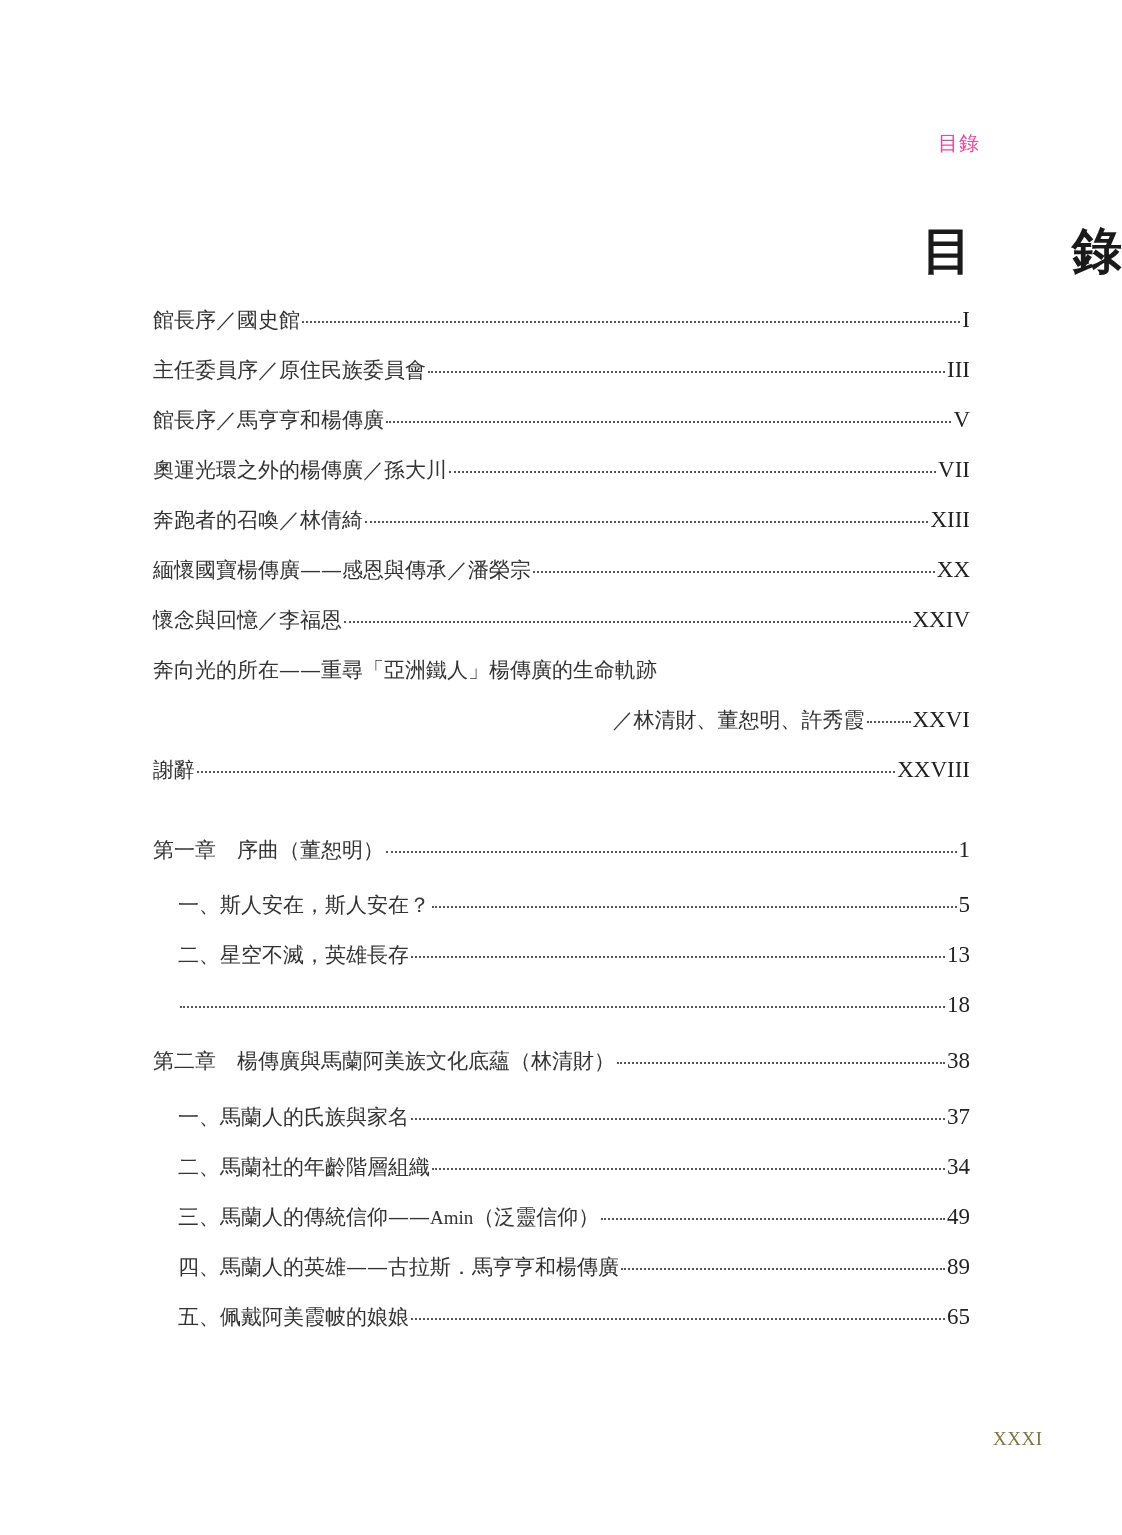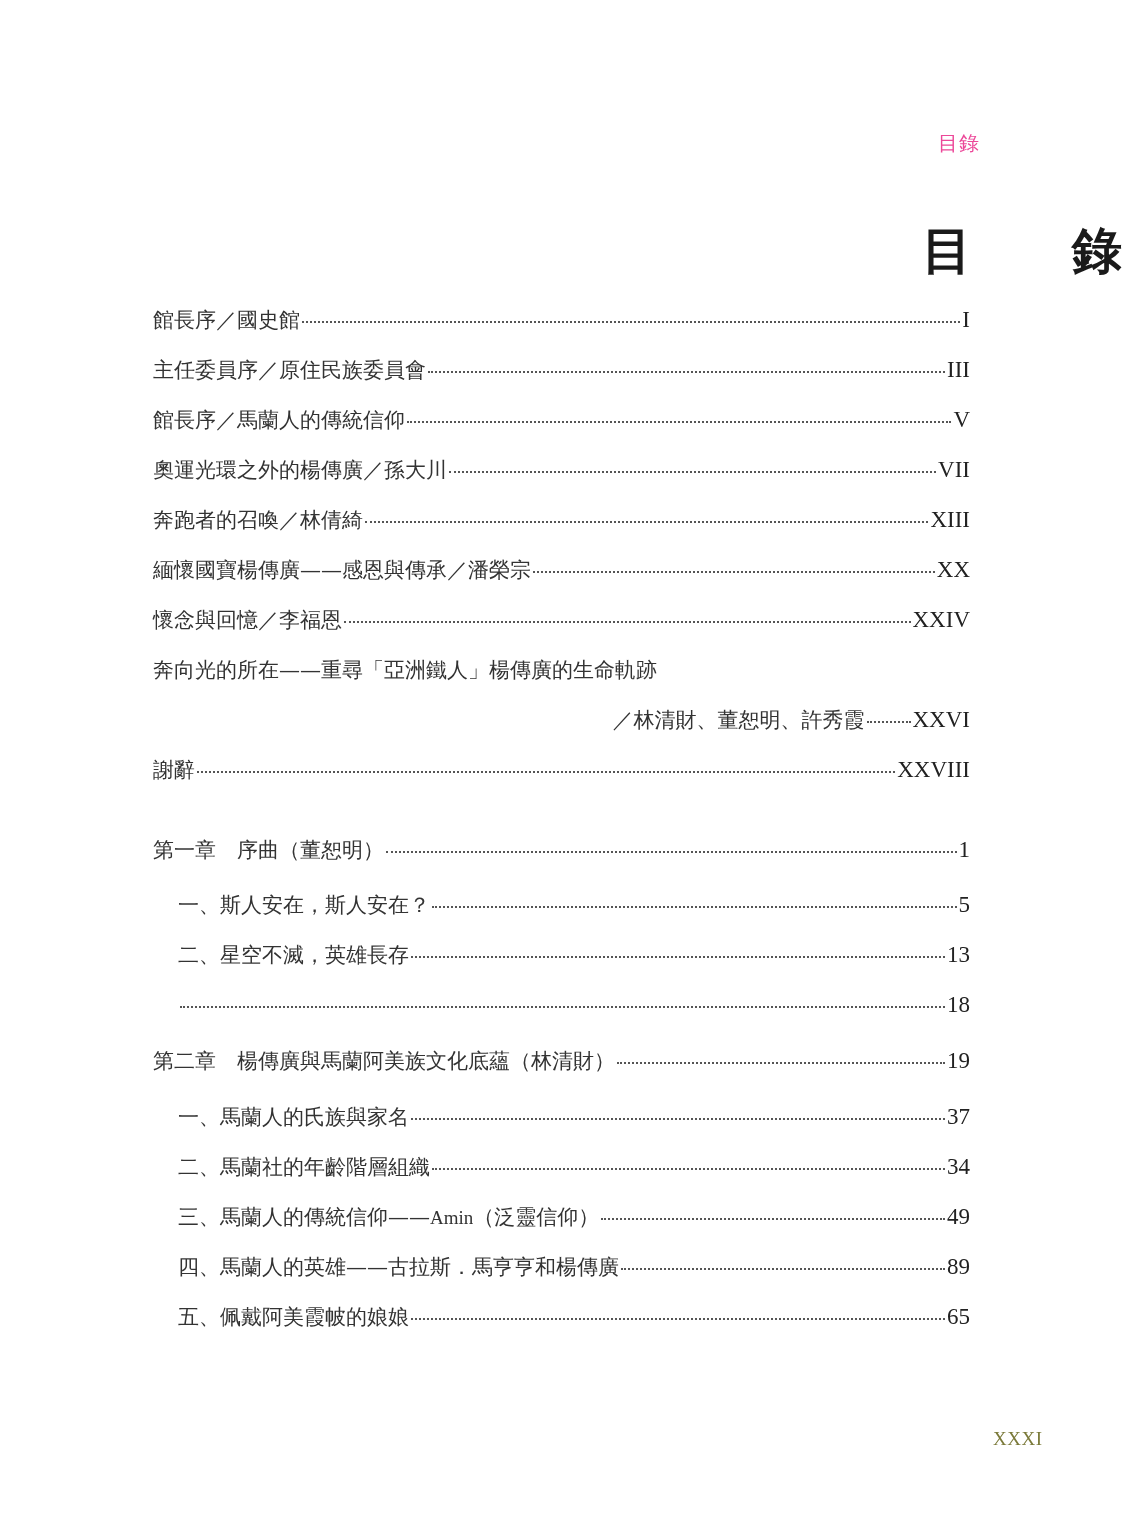--- a/index.html
+++ b/index.html
@@ -106,21 +106,21 @@
     <span class="toc-page">I</span>
   </div>
 
   <div class="toc-row" style="top:355px">
     <span class="toc-title">主任委員序／原住民族委員會</span>
     <span class="leader"></span>
     <span class="toc-page">III</span>
   </div>
 
   <div class="toc-row" style="top:405px">
-    <span class="toc-title">館長序／馬蘭人的傳統信仰</span>
+    <span class="toc-title">館長序／馬亨亨和楊傳廣</span>
     <span class="leader"></span>
     <span class="toc-page">V</span>
   </div>
 
   <div class="toc-row" style="top:455px">
     <span class="toc-title">奧運光環之外的楊傳廣／孫大川</span>
     <span class="leader"></span>
     <span class="toc-page">VII</span>
   </div>
 
@@ -173,21 +173,21 @@
     <span class="toc-page">13</span>
   </div>
   <div class="toc-row indent" style="top:990px">
     <span class="leader"></span>
     <span class="toc-page">18</span>
   </div>
 
   <div class="toc-row" style="top:1046px">
     <span class="toc-title">第二章　楊傳廣與馬蘭阿美族文化底蘊（林清財）</span>
     <span class="leader"></span>
-    <span class="toc-page">19</span>
+    <span class="toc-page">38</span>
   </div>
   <div class="toc-row indent" style="top:1102px">
     <span class="toc-title">一、馬蘭人的氏族與家名</span>
     <span class="leader"></span>
     <span class="toc-page">37</span>
   </div>
   <div class="toc-row indent" style="top:1152px">
     <span class="toc-title">二、馬蘭社的年齡階層組織</span>
     <span class="leader"></span>
     <span class="toc-page">34</span>

